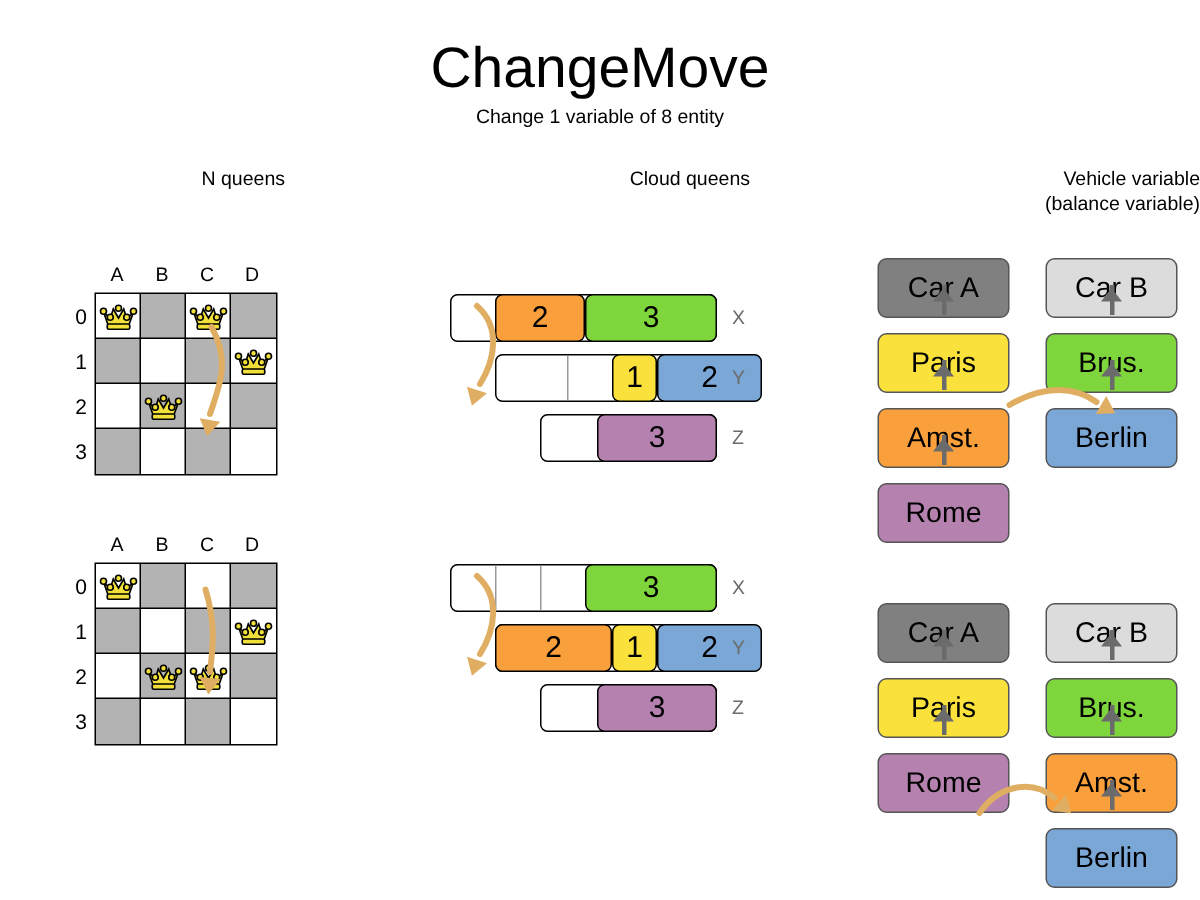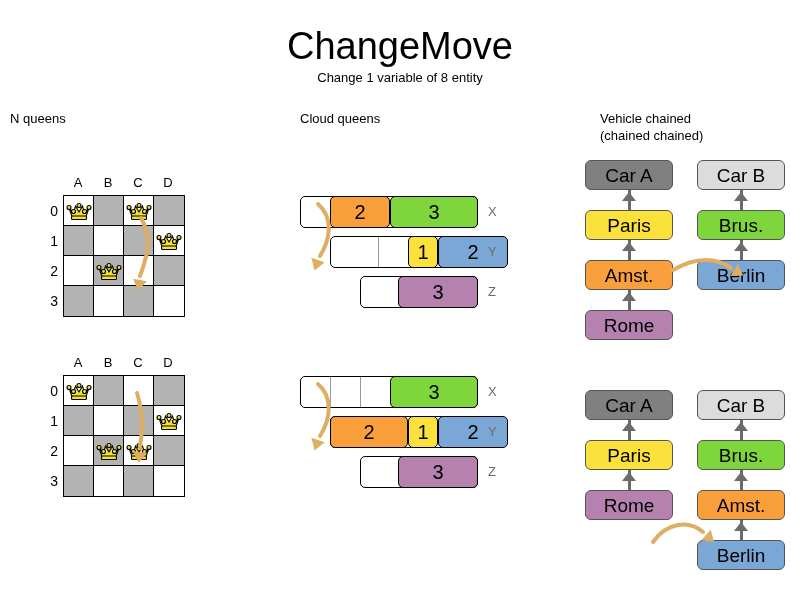--- a/index.html
+++ b/index.html
@@ -14,21 +14,21 @@
   
   #page-title{
     left:0;top:24px;width:800px;text-align:center;
     font-size:38px;line-height:44px;font-weight:400;color:#000;
   }
   #page-subtitle{
     left:0;top:70px;width:800px;text-align:center;
     font-size:13px;line-height:16px;color:#000;
   }
   .section-title{
-    text-align:left;font-size:13px;line-height:17px;color:#000;
+    text-align:right;font-size:13px;line-height:17px;color:#000;
   }
   #sec-queens{left:10px;top:110px;width:180px;}
   #sec-cloud{left:300px;top:110px;width:200px;}
   #sec-routing{left:600px;top:110px;width:200px;}
 
   
   .board-wrap{width:170px;height:150px;}
   .board{
     position:absolute;left:45px;top:22px;width:120px;height:120px;
     border:1px solid #000;box-sizing:content-box;
@@ -69,41 +69,41 @@
     font-size:20px;line-height:20px;color:#000;
   }
   .cloud-label{
     position:absolute;font-size:13px;line-height:32px;color:#6b6b6b;
     top:0;left:188px;width:20px;
   }
 
   
   .route-wrap{width:200px;height:200px;}
   .node{
-    position:absolute;width:88px;height:30px;box-sizing:border-box;
+    position:absolute;width:88px;height:40px;box-sizing:border-box;
     border:1.6px solid #555;border-radius:6px;
     display:flex;align-items:center;justify-content:center;
-    font-size:19px;line-height:19px;color:#000;
+    font-size:19px;line-height:19px;color:#000;margin-top:12px;
   }
   .link{position:absolute;width:3px;background:#6b6b6b;}
   .linkhead{position:absolute;width:0;height:0;
     border-left:7px solid transparent;border-right:7px solid transparent;
     border-bottom:9px solid #6b6b6b;}
 </style>
 </head>
 <body>
 
 <div class="abs" id="page-title">ChangeMove</div>
 <div class="abs" id="page-subtitle">Change 1 variable of 8 entity</div>
 
 <div class="abs section-title" id="sec-queens">N queens</div>
 <div class="abs section-title" id="sec-cloud">Cloud queens</div>
 <div class="abs section-title" id="sec-routing">
-  <div>Vehicle chained</div>
-  <div>(chained chained)</div>
+  <div>Vehicle variable</div>
+  <div>(balance variable)</div>
 </div>
 
 <div class="abs board-wrap" id="board-before" style="left:18px;top:173px;">
     <div class="col-label" style="left: 45px;">A</div>
     <div class="col-label" style="left: 75px;">B</div>
     <div class="col-label" style="left: 105px;">C</div>
     <div class="col-label" style="left: 135px;">D</div>
     <div class="row-label" style="top: 30px;">0</div>
     <div class="row-label" style="top: 60px;">1</div>
     <div class="row-label" style="top: 90px;">2</div>

